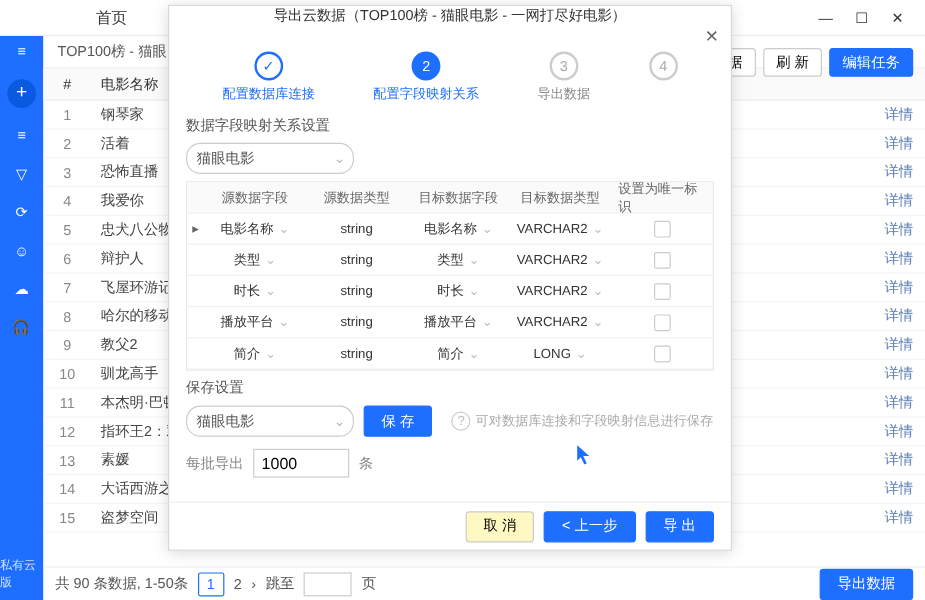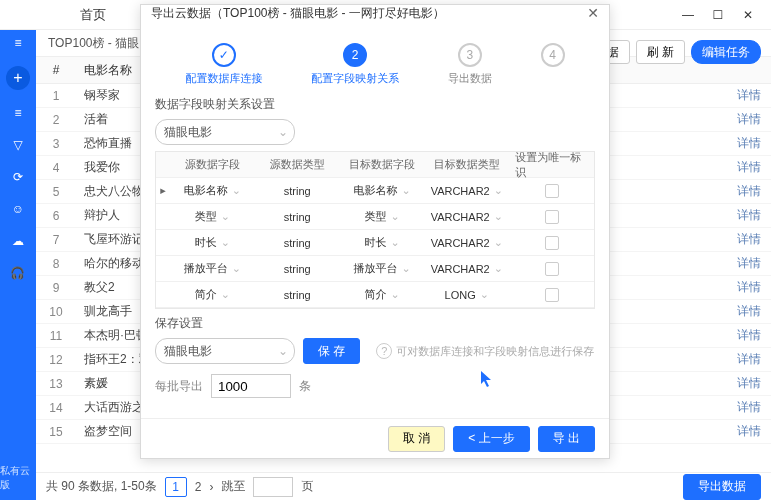--- a/index.html
+++ b/index.html
@@ -11,41 +11,41 @@
 
 .sidebar { position: absolute; left: 0; top: 30px; bottom: 0; width: 36px; background: #1e6fff; display: flex; flex-direction: column; align-items: center; padding-top: 4px; gap: 14px; color: #fff; }
 .sidebar .icon { width: 18px; height: 18px; display: flex; align-items: center; justify-content: center; cursor: pointer; }
 .sidebar .add-btn { width: 24px; height: 24px; border-radius: 50%; background: #0a5ae0; display: flex; align-items: center; justify-content: center; font-size: 16px; }
 .sidebar .version { position: absolute; bottom: 8px; font-size: 10px; writing-mode: horizontal-tb; color: #cde0ff; }
 
 .main { position: absolute; left: 36px; top: 30px; right: 0; bottom: 0; display: flex; flex-direction: column; }
 .breadcrumb { height: 26px; display: flex; align-items: center; padding: 0 12px; font-size: 12px; color: #555; }
 .toolbar { position: absolute; right: 10px; top: 10px; display: flex; gap: 6px; }
 .toolbar button { height: 24px; padding: 0 10px; border: 1px solid #ccc; background: #fff; border-radius: 3px; cursor: pointer; font-size: 12px; }
-.toolbar button.primary { background: #1e6fff; color: #fff; border-color: #1e6fff; border-radius: 11px; }
+.toolbar button.primary { background: #1e6fff; color: #fff; border-color: #1e6fff; }
 
 .table { flex: 1; overflow: hidden; }
 .table .hdr { display: flex; height: 28px; border-top: 1px solid #eee; border-bottom: 1px solid #eee; align-items: center; background: #fafafa; }
 .table .hdr .c1 { width: 40px; text-align: center; }
 .table .hdr .c2 { flex: 0 0 120px; padding-left: 8px; }
 .table .row { display: flex; height: 24px; align-items: center; border-bottom: 1px solid #f4f4f4; }
 .table .row .c1 { width: 40px; text-align: center; color: #888; }
 .table .row .c2 { flex: 0 0 120px; padding-left: 8px; color: #444; }
 .table .row .c3 { flex: 1; color: #666; overflow: hidden; white-space: nowrap; text-overflow: ellipsis; padding-right: 40px; }
 .table .row .c4 { width: 34px; color: #5a7fb5; cursor: pointer; text-align: right; padding-right: 10px; margin-left: 44px; }
 .table .hdr .c3 { flex: 1; }
 .table .hdr .c4 { width: 34px; }
 
 .pager { height: 28px; border-top: 1px solid #eee; display: flex; align-items: center; padding: 0 10px; gap: 8px; color: #555; }
 .pager .pg { width: 22px; height: 20px; border: 1px solid #1e6fff; color: #1e6fff; display: inline-flex; align-items: center; justify-content: center; border-radius: 2px; }
 .pager input { width: 40px; height: 20px; border: 1px solid #ccc; padding: 0 4px; }
 
 
 .modal-overlay { position: absolute; left: 140px; top: 4px; width: 470px; height: 455px; background: #fff; border: 1px solid #d9d9d9; box-shadow: 0 2px 12px rgba(0,0,0,.15); z-index: 10; display: flex; flex-direction: column; }
-.modal-header { height: 30px; display: flex; padding: 0 10px; font-size: 12px; color: #333; }
+.modal-header { height: 30px; display: flex; align-items: center; padding: 0 10px; font-size: 12px; color: #333; flex-direction: column; }
 .modal-header .close { margin-left: auto; font-size: 14px; cursor: pointer; color: #666; }
 
 .steps { display: flex; align-items: flex-start; justify-content: space-around; padding: 8px 20px 4px; }
 .step { display: flex; flex-direction: column; align-items: center; gap: 4px; }
 .step .circle { width: 24px; height: 24px; border-radius: 50%; border: 2px solid #1e6fff; display: flex; align-items: center; justify-content: center; font-size: 12px; color: #1e6fff; }
 .step.done .circle { color: #1e6fff; }
 .step.active .circle { background: #1e6fff; color: #fff; border-color: #1e6fff; }
 .step.future .circle { border-color: #ccc; color: #aaa; }
 .step .label { font-size: 11px; color: #888; }
 .step.done .label, .step.active .label { color: #1e6fff; }

